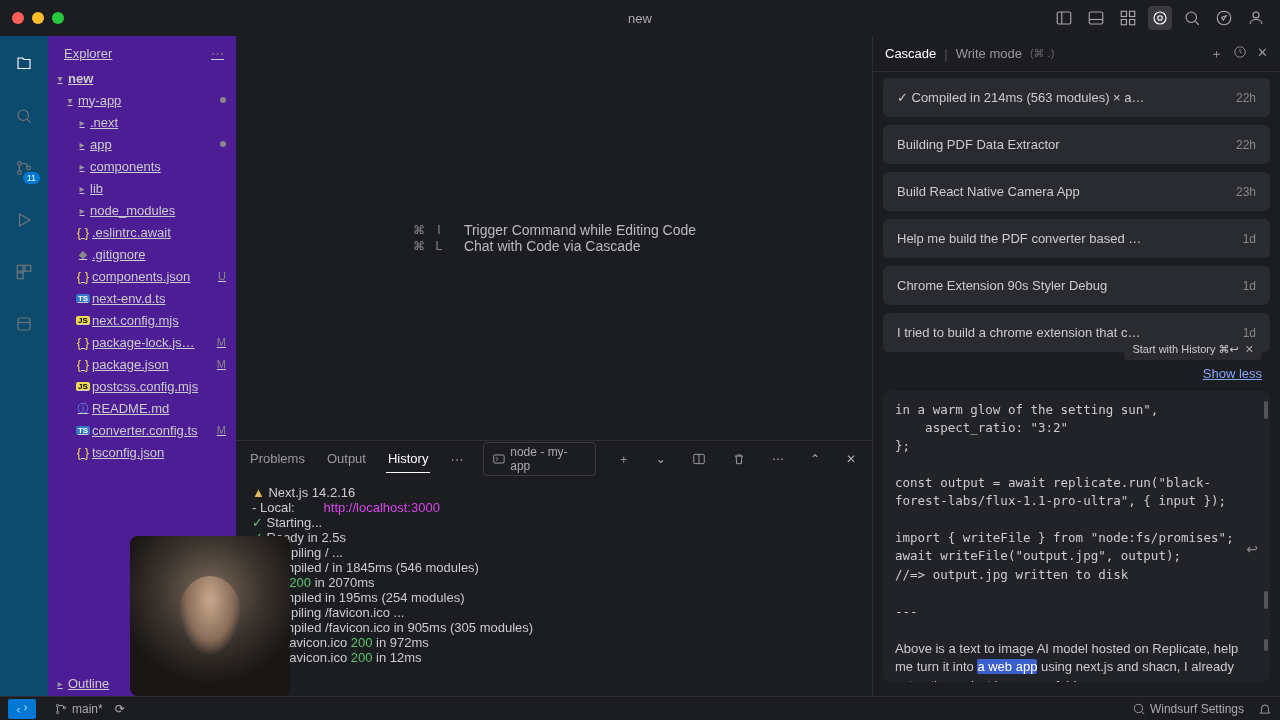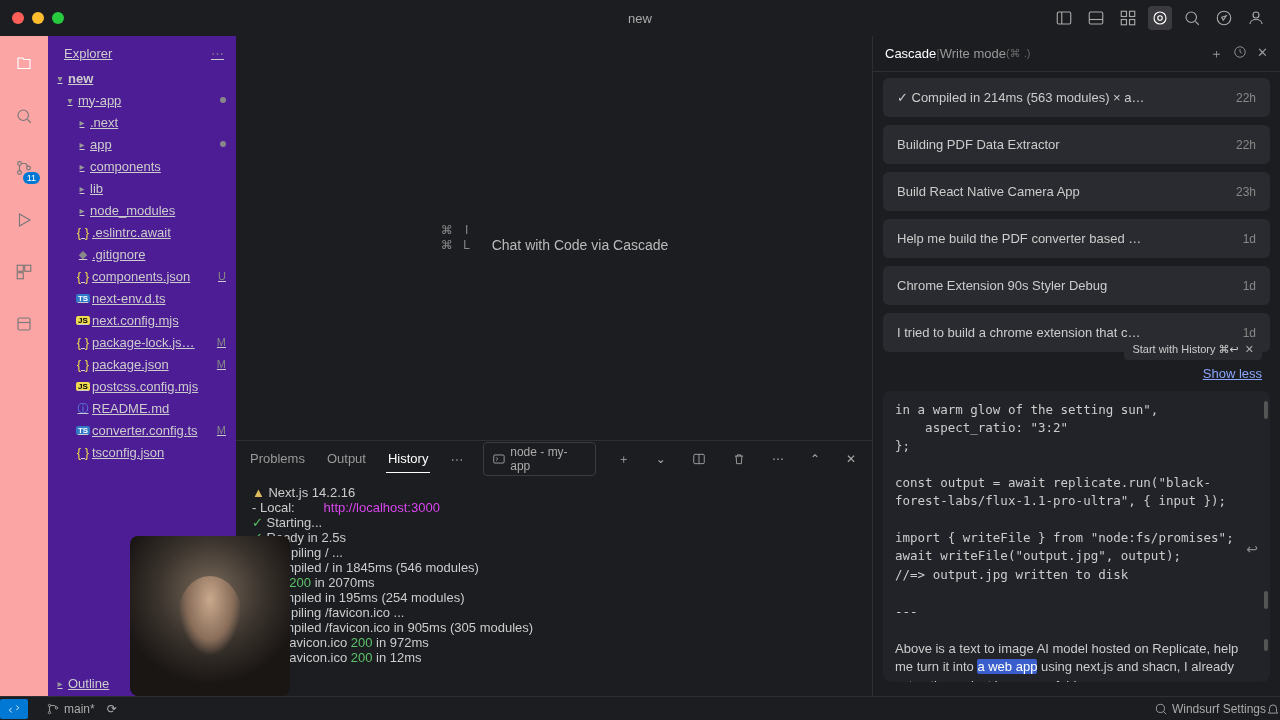--- a/index.html
+++ b/index.html
@@ -14,21 +14,21 @@
 .dot-green { background: #27c93f; }
 .title-center { position: absolute; left: 50%; transform: translateX(-50%); color: #aaa; font-size: 13px; }
 .title-right { margin-left: auto; display: flex; gap: 8px; align-items: center; }
 .title-icon { width: 24px; height: 24px; display: flex; align-items: center; justify-content: center; color: #aaa; border-radius: 4px; cursor: pointer; }
 .title-icon.active { background: #3a3a3f; color: #fff; }
 
 
 .main { display: flex; height: calc(100% - 36px); }
 
 
-.activity-bar { width: 48px; background: #fca5a5; display: flex; flex-direction: column; align-items: center; padding-top: 8px; gap: 12px; }
+.activity-bar { width: 48px; background: #0c4a6e; display: flex; flex-direction: column; align-items: center; padding-top: 8px; gap: 12px; }
 .activity-item { width: 40px; height: 40px; display: flex; align-items: center; justify-content: center; color: #777; cursor: pointer; position: relative; border-radius: 6px; }
 .activity-item.active { color: #fff; }
 .badge-count { position: absolute; bottom: 4px; right: 4px; background: #0078d4; color: #fff; font-size: 9px; border-radius: 8px; padding: 1px 4px; }
 
 
 .sidebar { width: 188px; background: #4c1d95; display: flex; flex-direction: column; text-decoration: underline; }
 .sidebar-header { display: flex; justify-content: space-between; align-items: center; padding: 10px 12px 6px 16px; font-size: 13px; color: #ccc; }
 .sidebar-header .more { color: #888; cursor: pointer; }
 .tree { flex: 1; overflow: auto; font-size: 13px; }
 .tree-row { display: flex; align-items: center; padding: 2px 4px 2px 0; cursor: pointer; color: #ccc; height: 22px; }
@@ -59,21 +59,21 @@
 .panel-tool { cursor: pointer; display: flex; align-items: center; gap: 4px; font-size: 12px; padding: 2px 4px; }
 .panel-tool.box { border: 1px solid #3a3a3f; border-radius: 4px; padding: 2px 8px; }
 .terminal-body { flex: 1; padding: 8px 16px; font-family: "SF Mono", Menlo, Consolas, monospace; font-size: 13px; color: #ccc; overflow: auto; position: relative; white-space: pre; }
 .t-warn { color: #e0bb5d; }
 .t-green { color: #5cc26a; }
 .t-link { color: #d946ef; }
 .t-dim { color: #ccc; }
 
 
 .right-panel { width: 408px; background: #1c1d21; border-left: 1px solid #2e2e33; display: flex; flex-direction: column; }
-.rp-header { height: 36px; display: flex; align-items: center; padding: 0 12px; font-size: 13px; color: #ccc; border-bottom: 1px solid #2e2e33; }
+.rp-header { height: 36px; display: flex; align-items: center; padding: 0 12px; gap: 8px; font-size: 13px; color: #ccc; border-bottom: 1px solid #2e2e33; }
 .rp-header .divider { color: #555; }
 .rp-header .mode { color: #999; }
 .rp-header .shortcut-hint { color: #666; font-size: 11px; }
 .rp-header-tools { margin-left: auto; display: flex; gap: 10px; color: #999; }
 .rp-header-tools span { cursor: pointer; }
 
 .history-list { padding: 6px 10px 0 10px; display: flex; flex-direction: column; gap: 8px; position: relative; }
 .history-item { background: #2a2b30; border-radius: 6px; padding: 12px 14px; display: flex; align-items: center; justify-content: space-between; font-size: 13px; color: #ccc; cursor: pointer; }
 .history-item .when { color: #888; font-size: 12px; }
 .history-hint { position: absolute; bottom: -8px; right: 18px; background: #2a2b30; border-radius: 4px; padding: 4px 8px; font-size: 11px; color: #ccc; display: flex; align-items: center; gap: 6px; }
@@ -87,25 +87,25 @@
 .enter-icon { position: absolute; right: 12px; top: 150px; color: #888; font-size: 14px; }
 .scroll-indicator { position: absolute; right: 2px; width: 4px; background: #555; border-radius: 2px; }
 
 .chat-footer { height: 28px; display: flex; align-items: center; padding: 0 14px; font-size: 12px; color: #aaa; gap: 10px; }
 .chat-footer .model { display: flex; align-items: center; gap: 4px; cursor: pointer; }
 .chat-footer .right { margin-left: auto; display: flex; align-items: center; gap: 10px; }
 .toggle-pill { width: 26px; height: 14px; background: #3a3a3f; border-radius: 7px; position: relative; }
 .toggle-pill::after { content: ''; position: absolute; width: 10px; height: 10px; background: #999; border-radius: 50%; top: 2px; left: 2px; }
 
 
-.status-bar { position: absolute; bottom: 0; left: 0; right: 0; height: 24px; background: #1c1d21; display: flex; padding: 0 0; font-size: 12px; color: #aaa; border-top: 1px solid #2e2e33; margin-top: 30px; }
+.status-bar { position: absolute; bottom: 0; left: 0; right: 0; height: 24px; background: #1c1d21; display: flex; padding: 0 8px; font-size: 12px; color: #aaa; border-top: 1px solid #2e2e33; margin-top: 30px; }
 .status-left { display: flex; align-items: center; gap: 12px; }
 .status-btn { background: #0078d4; color: #fff; width: 28px; height: 20px; display: flex; align-items: center; justify-content: center; border-radius: 2px; font-size: 12px; margin-right: 6px; }
 .status-item { display: flex; align-items: center; gap: 4px; cursor: pointer; }
-.status-right { margin-left: auto; display: flex; align-items: center; }
+.status-right { margin-left: auto; display: flex; align-items: center; gap: 14px; }
 
 
 .webcam { position: absolute; left: 130px; bottom: 24px; width: 160px; height: 160px; background: radial-gradient(circle at 50% 35%, #7a6a5a 0%, #3a332d 40%, #1a1614 70%); border-radius: 8px; }
 .webcam::after { content: ""; position: absolute; top: 25%; left: 30%; width: 40%; height: 50%; background: radial-gradient(ellipse at 50% 30%, #c9a98d 0%, #8a6e5a 50%, transparent 70%); border-radius: 50% 50% 40% 40%; }
 
 svg { width: 18px; height: 18px; stroke: currentColor; fill: none; stroke-width: 1.5; }
 .sm-svg { width: 14px; height: 14px; }
 </style>
 </head>
 <body>
@@ -330,20 +330,21 @@
   </div>
 
   <div class="editor-area">
     <div class="editor-empty">
       <div id="shortcuts">
           <div class="shortcut-row">
             <span class="keys">
               <span class="key">⌘</span>
               <span class="key">I</span>
             </span>
+            <span>Trigger Command while Editing Code</span>
           </div>
           <div class="shortcut-row">
             <span class="keys">
               <span class="key">⌘</span>
               <span class="key">L</span>
             </span>
             <span>Chat with Code via Cascade</span>
           </div>
         </div>
     </div>

